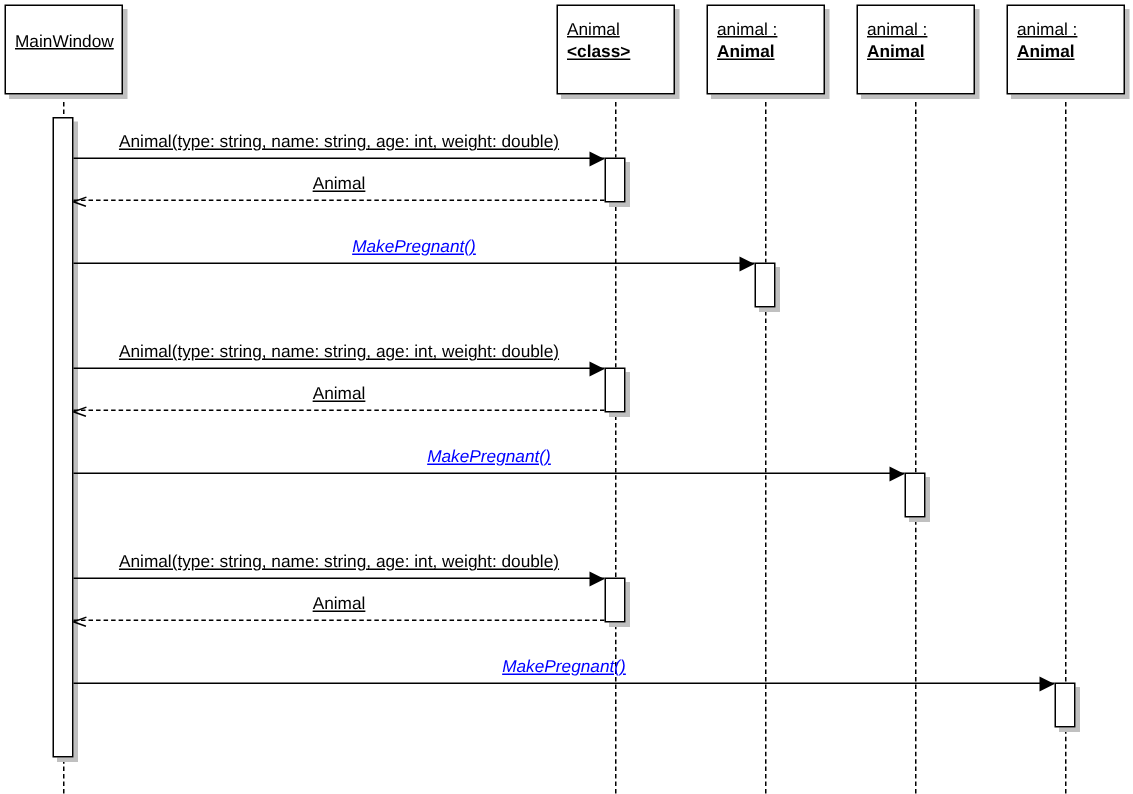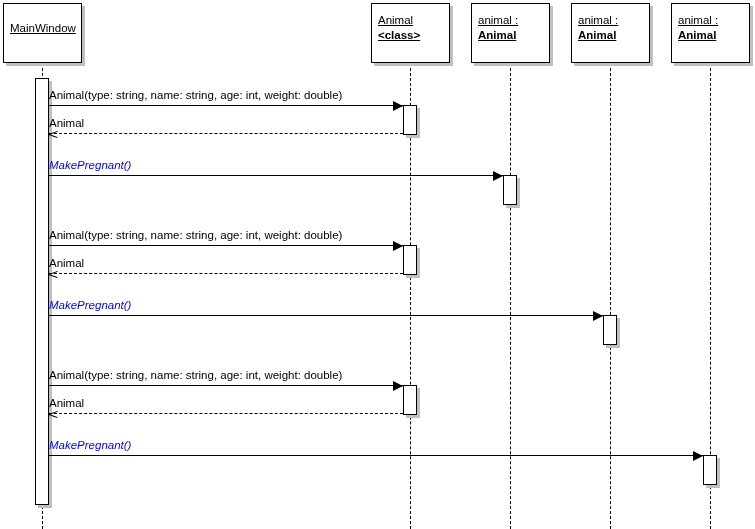--- a/index.html
+++ b/index.html
@@ -33,21 +33,21 @@
                border-bottom:5px solid transparent;
                border-left:10px solid #000000;}
   .arrow-open{position:absolute;width:0;height:0;}
   .arrow-open::before,.arrow-open::after{content:"";position:absolute;
        width:9px;height:0;border-top:1px solid #000000;
        transform-origin:0 0;}
   .arrow-open::before{transform:rotate(20deg);}
   .arrow-open::after{transform:rotate(-20deg);}
 
   .msg-label{position:absolute;font-size:11.5px;color:#000000;
-             white-space:nowrap;text-align:left;}
+             white-space:nowrap;text-align:center;text-decoration:underline;}
   .msg-label.blue{color:#0000ff;font-style:italic;}
 </style>
 </head>
 <body>
 
 <div id="canvas">
     <div class="lifeline" style="left: 42px; top: 63px; height: 466px;"></div>
     <div class="lifeline" style="left: 410px; top: 63px; height: 466px;"></div>
     <div class="lifeline" style="left: 510px; top: 63px; height: 466px;"></div>
     <div class="lifeline" style="left: 610px; top: 63px; height: 466px;"></div>

